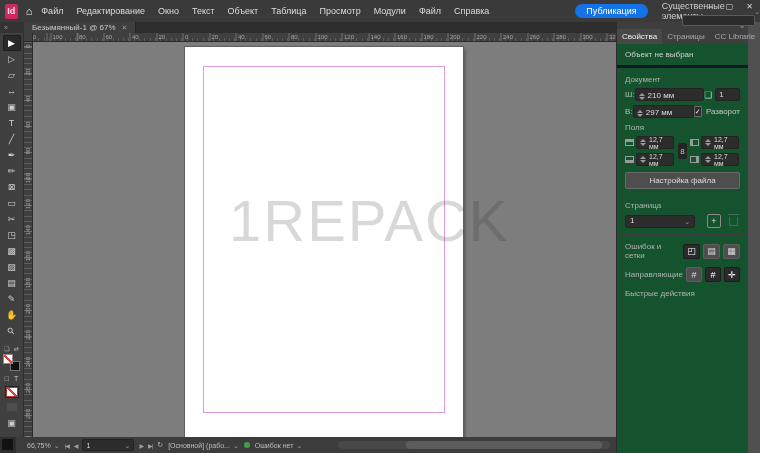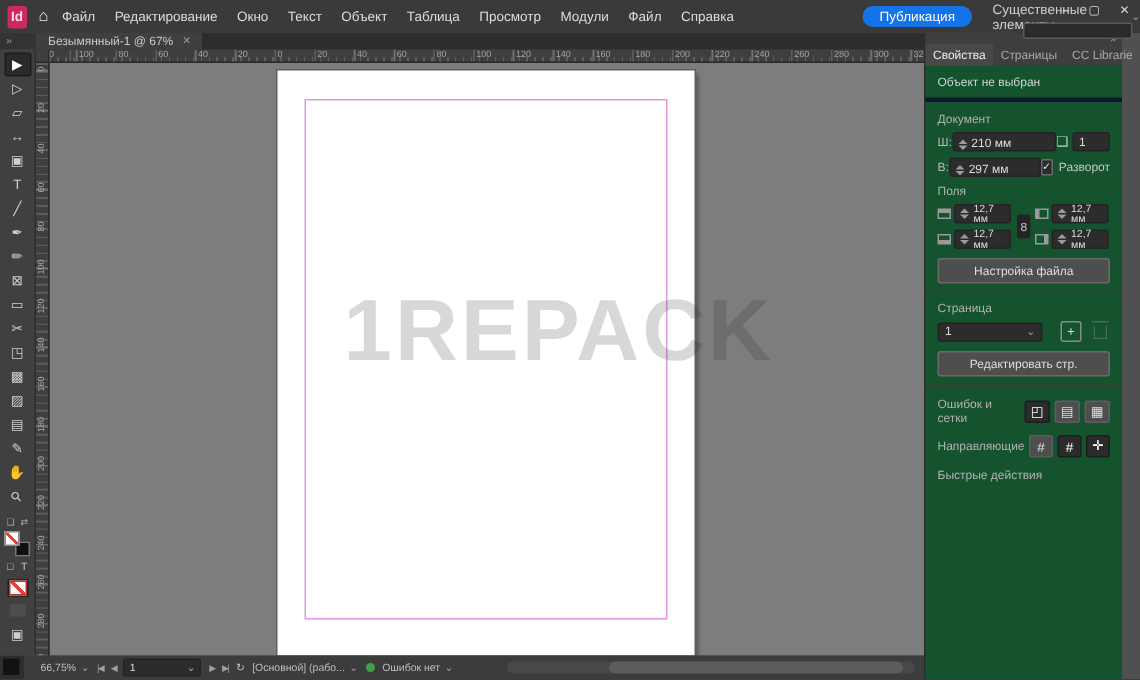--- a/index.html
+++ b/index.html
@@ -57,21 +57,21 @@
   .rulerv{position:absolute;left:24px;top:42px;width:9px;bottom:16px;background:#3f3f3f;border-right:1px solid #2a2a2a;
           box-sizing:border-box;overflow:hidden;z-index:3;
           background-image:repeating-linear-gradient(180deg,#6f6f6f 0 1px,transparent 1px 26.3px),
                            repeating-linear-gradient(180deg,#5d5d5d 0 1px,transparent 1px 5.26px);
           background-size:100% 100%,4px 100%;background-position:0 5px,100% 0;}
   .vlbl{position:absolute;left:-4px;width:16px;text-align:center;font-size:6px;color:#a5a5a5;transform:rotate(-90deg);}
   .canvas{position:absolute;left:33px;top:42px;right:140px;bottom:16px;background:#7d7d7d;overflow:hidden;}
   .page{position:absolute;left:152px;top:5px;width:278px;height:390px;background:#fff;
         box-shadow:0 0 0 1px #5f5f5f,2px 2px 3px rgba(0,0,0,.35);}
   .marginguides{position:absolute;left:18px;top:19px;right:18px;bottom:24px;border:1px solid var(--margin_guide,#dc9bdc);}
-  .watermark{position:absolute;left:196px;top:150px;font-size:58px;line-height:1;font-weight:bold;letter-spacing:2px;
+  .watermark{position:absolute;left:196px;top:150px;font-size:58px;line-height:1;font-weight:normal;letter-spacing:2px;
              color:rgba(38,38,38,.18);white-space:nowrap;}
   .vscroll{position:absolute;right:132px;top:33px;width:8px;bottom:16px;background:#474747;border-left:1px solid #383838;box-sizing:border-box;z-index:3;}
   .vthumb{position:absolute;left:1px;right:1px;top:42px;bottom:8px;background:#5d5d5d;border-radius:3px;}
   
   .statusstub{position:absolute;left:0;bottom:0;width:16px;height:16px;background:#2e2e2e;z-index:5;}
   .statusstub .blk{position:absolute;left:2px;top:2px;width:11px;height:11px;background:#121212;}
   .statusbar{position:absolute;left:16px;bottom:0;right:132px;height:16px;background:#3c3c3c;display:flex;align-items:center;
              font-size:7px;color:#bdbdbd;gap:5px;padding-left:11px;box-sizing:border-box;z-index:5;}
   .sb-group{display:flex;align-items:center;gap:3px;white-space:nowrap;}
   .navg{font-size:6px;color:#a0a0a0;letter-spacing:-1px;}
@@ -424,21 +424,20 @@
       <div class="hr"></div>
       <div class="seclabel">Страница</div>
       <div class="row">
         <div class="inputbox pgselect">
           <span class="vtx">1</span>
           <span class="chev">⌄</span>
         </div>
         <div class="addbtn">+</div>
         <div class="trash"></div>
       </div>
-      <div class="btn">Редактировать стр.</div>
       <div class="hr"></div>
       <div class="iconrow">
         <span class="lab">Ошибок и сетки</span>
         <div class="ibtn active">
             <span>◰</span>
           </div>
         <div class="ibtn">
             <span>▤</span>
           </div>
         <div class="ibtn">

